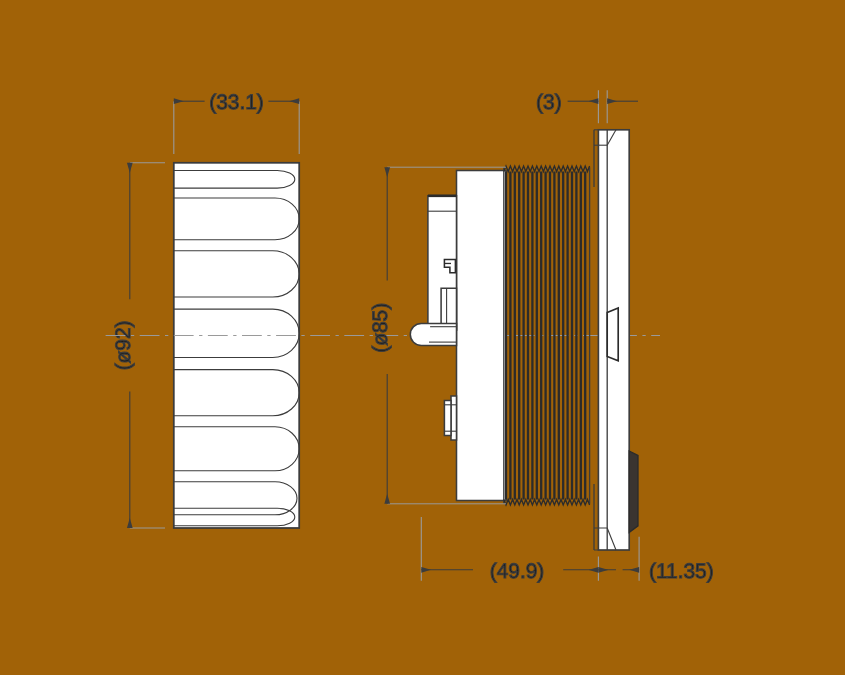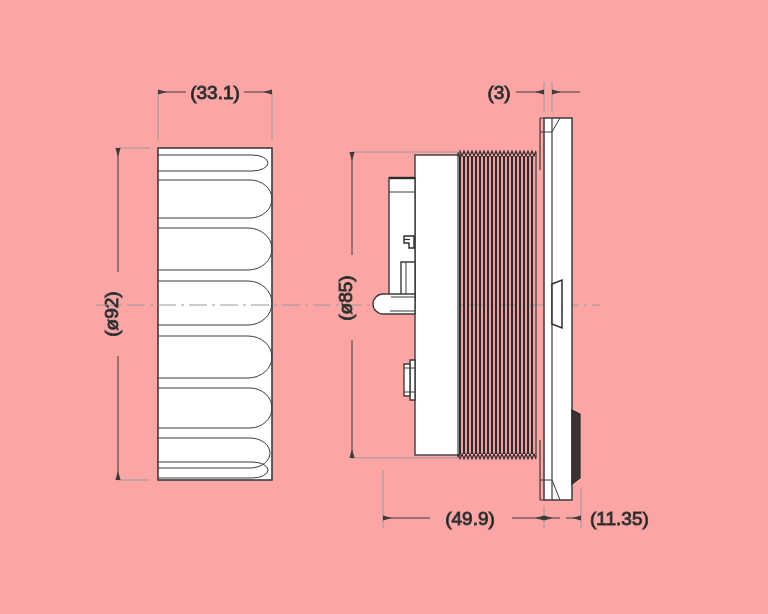--- a/index.html
+++ b/index.html
@@ -1,17 +1,17 @@
 <!DOCTYPE html>
 <html><head>
 <meta charset="utf-8">
 <style>
   html,body{margin:0;padding:0;background:#ffffff;}
   body{width:768px;height:614px;font-family:"Liberation Sans",sans-serif;overflow:hidden;}
-  #stage{position:relative;width:768px;height:614px;background:#fca5a5;}
+  #stage{position:relative;width:768px;height:614px;background:#a16207;}
   svg{display:block;}
   .dimtext{font-family:"Liberation Sans",sans-serif;font-size:19px;fill:#1a1a1a;}
   .vtext{font-family:"Liberation Sans",sans-serif;font-size:19px;fill:#1a1a1a;}
 </style>
 </head>
 <body>
 
 <div id="stage">
 <svg width="768" height="614" viewBox="0 0 768 614">
 

